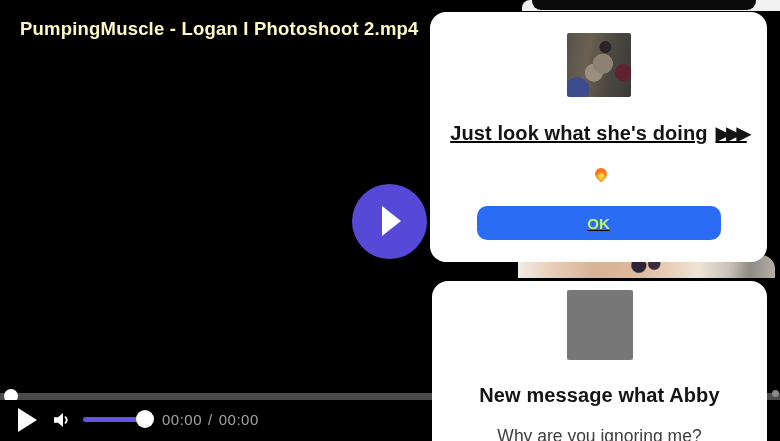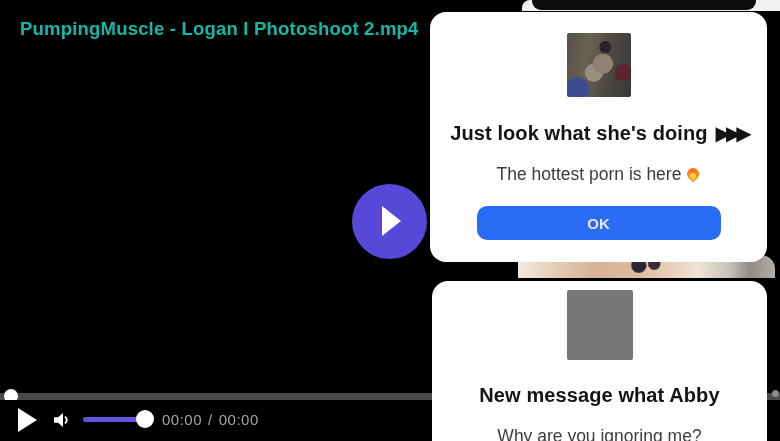--- a/index.html
+++ b/index.html
@@ -6,21 +6,21 @@
   html,body { background:#000; }
   body { font-family:"Liberation Sans","DejaVu Sans",sans-serif; }
   #stage {
     position:relative; width:780px; height:441px;
     background:#000; overflow:hidden;
   }
 
   
   .video-title {
     position:absolute; left:20px; top:18px;
-    color:#14b8a6; font-size:18.5px; font-weight:bold; letter-spacing:.2px;
+    color:#fef9c3; font-size:18.5px; font-weight:bold; letter-spacing:.2px;
     white-space:nowrap; z-index:1;
   }
   .big-play {
     position:absolute; left:352px; top:184px; width:75px; height:75px;
     border-radius:50%; background:#5649d8; z-index:1; cursor:pointer;
   }
   .big-play .tri {
     position:absolute; left:30px; top:22px;
     width:0; height:0;
     border-left:19px solid #fff;
@@ -81,21 +81,21 @@
   .scroll-dot {
     position:absolute; left:772px; top:390px; width:7px; height:7px;
     border-radius:50%; background:#8a8a8a; z-index:2; cursor:pointer;
   }
 
   
   .card {
     position:absolute; background:#fff; border-radius:16px; z-index:3;
     text-align:center; cursor:pointer;
   }
-  .card1 { left:430px; top:12px; width:337px; height:250px; }
+  .card1 { left:430px; top:12px; width:337px; height:250px;text-decoration:underline; }
   .card2 { left:432px; top:281px; width:335px; height:200px; }
   .thumb {
     display:block; margin:0 auto; border-radius:2px; background-color:#777;
   }
   .thumb1 {
     width:64px; height:64px; margin-top:21px;
     background:
       radial-gradient(circle at 60% 22%, #2a242a 0 9%, transparent 10%),
       radial-gradient(circle at 56% 48%, #8d8273 0 20%, transparent 21%),
       radial-gradient(circle at 42% 62%, #9a8f7e 0 16%, transparent 17%),
@@ -117,21 +117,21 @@
     margin-top:24px; font-size:20px; font-weight:700; color:#141414;
     letter-spacing:.1px;
   }
   .arrows {
     font-family:"DejaVu Sans",sans-serif; letter-spacing:-5px;
     margin-left:8px; font-weight:400;
   }
   .card-message { margin-top:19px; font-size:17.5px; color:#3d3d3d; }
   .ok-btn {
     display:block; margin:21px auto 0; width:244px; height:34px;
-    background:#2b6cf4; color:#e5e5e5; font-size:15px; font-weight:700;
+    background:#2b6cf4; color:#bef264; font-size:15px; font-weight:700;
     border:none; border-radius:10px; cursor:pointer;
     font-family:"Liberation Sans","DejaVu Sans",sans-serif;
   }
 
   
   .flame { display:inline-block; position:relative; width:14px; height:17px; margin-left:5px; vertical-align:-2px; }
   .flame::before {
     content:""; position:absolute; left:1px; top:3px; width:12px; height:12px;
     background:linear-gradient(135deg,#ffa422,#ff5d1f);
     border-radius:0 50% 50% 50%; transform:rotate(-135deg);
@@ -177,21 +177,21 @@
       <span>00:00</span><span class="sep">/</span><span>00:00</span>
     </div>
   </div>
 
   <div class="card card1">
     <div class="thumb thumb1"></div>
     <div class="card-heading">
       <span>Just look what she's doing</span><span class="arrows">▶▶▶</span>
     </div>
     <div class="card-message">
-      <span>The hottest porn is here</span><span class="flame"></span>
+      <span class="flame"></span>
     </div>
     <button class="ok-btn">OK</button>
   </div>
 
   <div class="card card2">
     <div class="thumb thumb2"></div>
     <div class="card-heading">New message what Abby</div>
     <div class="card-message">Why are you ignoring me?</div>
   </div>
 

